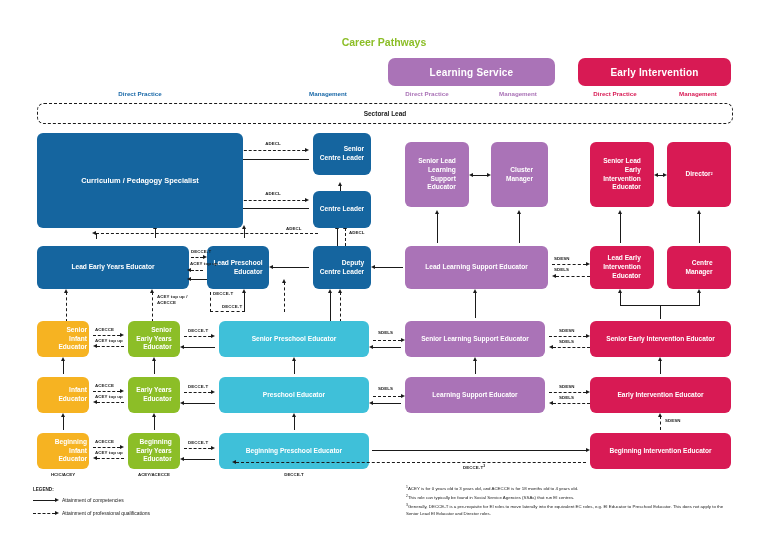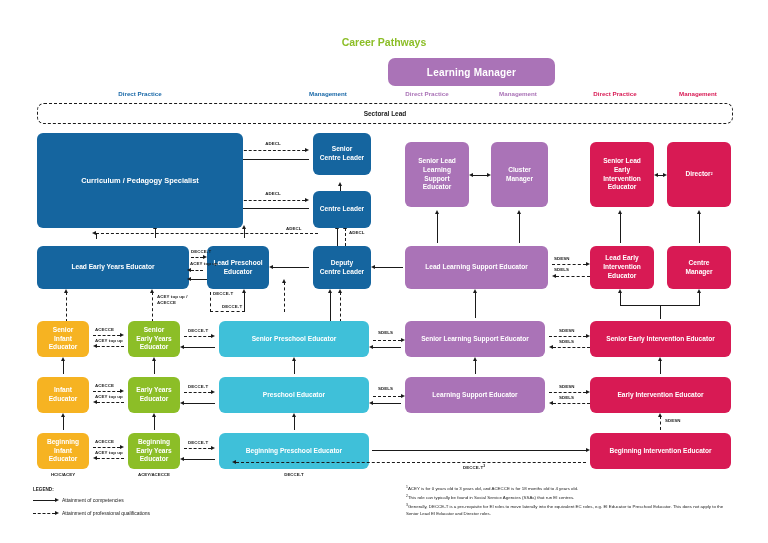--- a/index.html
+++ b/index.html
@@ -45,21 +45,21 @@
   .sectoral{
     position:absolute;left:37px;top:103px;width:694px;height:19px;
     border:1.6px dashed #1a1a1a;border-radius:7px;
     display:flex;align-items:center;justify-content:center;
     font-size:6.5px;font-weight:bold;color:#1a1a1a;
   }
 
   
   .box{
     position:absolute;border-radius:6px;color:#fff;
-    display:flex;align-items:center;justify-content:center;text-align:center;
+    display:flex;align-items:center;justify-content:center;text-align:right;
     font-size:6.6px;font-weight:bold;line-height:1.35;padding:2px;
     box-sizing:border-box;
   }
   .c-blue   {background:#15659f;}
   .c-cyan   {background:#3fc0d9;}
   .c-green  {background:#8cbe27;}
   .c-orange {background:#f6b322;}
   .c-purple {background:#aa73b7;}
   .c-pink   {background:#d81a54;}
   .b-lg{font-size:7.4px;}
@@ -98,21 +98,22 @@
 
   .blabel{position:absolute;font-size:4.4px;font-weight:bold;color:#1a1a1a;text-align:center;}
 </style>
 </head>
 <body>
 
 <div id="root">
 
   <div class="subtitle">Career Pathways</div>
 
-  <div class="hdr ls">Learning Manager</div>
+  <div class="hdr ls">Learning Service</div>
+  <div class="hdr ei">Early Intervention</div>
 
   <div class="sub dp-ece">Direct Practice</div>
   <div class="sub mg-ece">Management</div>
   <div class="sub dp-ls">Direct Practice</div>
   <div class="sub mg-ls">Management</div>
   <div class="sub dp-ei">Direct Practice</div>
   <div class="sub mg-ei">Management</div>
 
   <div class="sectoral">
     <span>Sectoral Lead</span>

